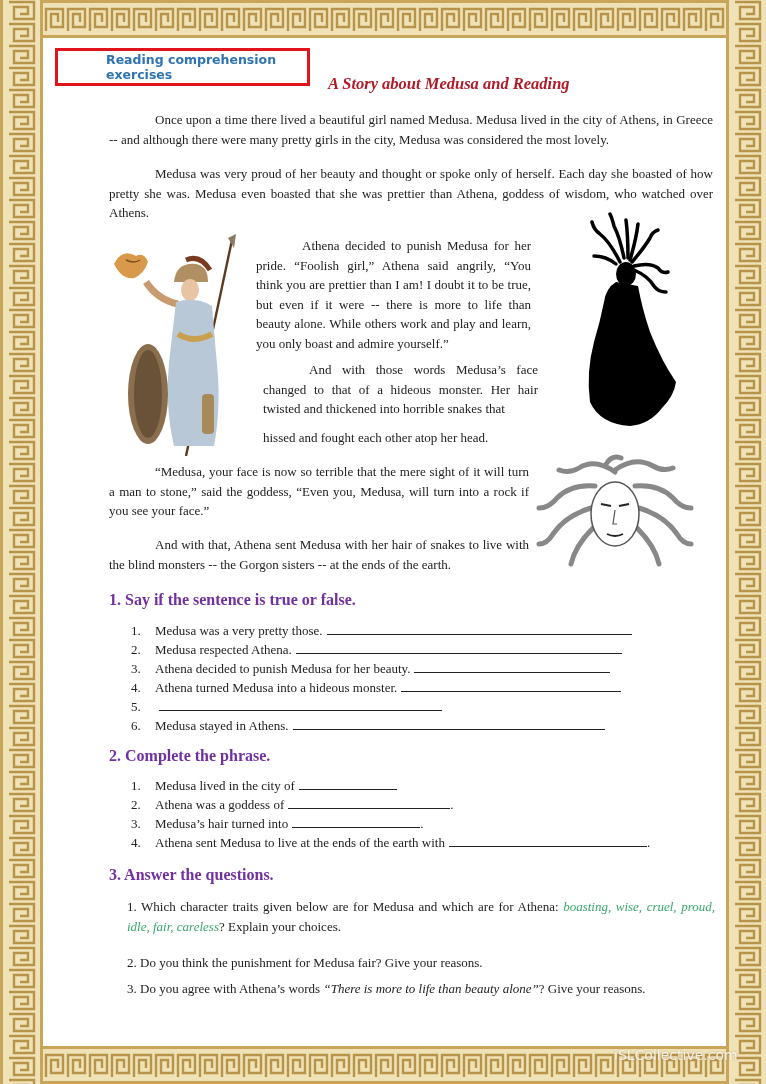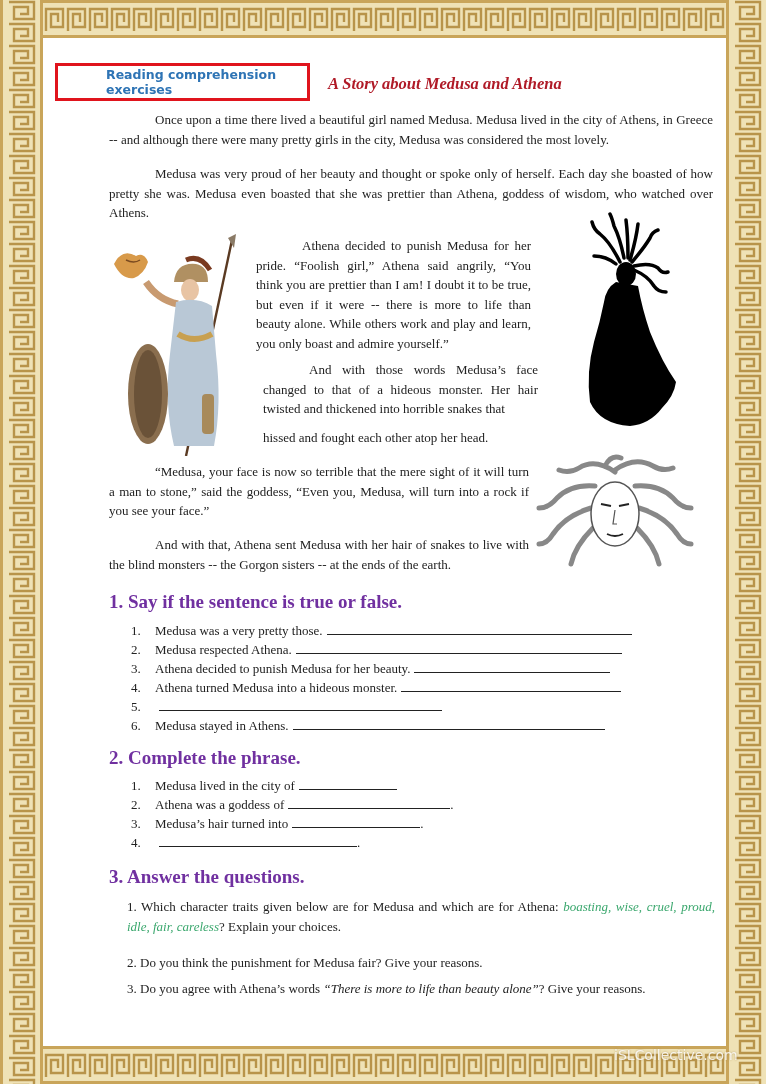--- a/index.html
+++ b/index.html
@@ -10,21 +10,21 @@
   .border { position: absolute; background-color: #e9d9a6; }
   .border.top    { left: 0; top: 0; width: 766px; height: 38px; }
   .border.bottom { left: 0; top: 1046px; width: 766px; height: 38px; }
   .border.left   { left: 0; top: 0; width: 43px; height: 1084px; }
   .border.right  { left: 726px; top: 0; width: 40px; height: 1084px; }
   .border svg { display: block; width: 100%; height: 100%; }
 
   .page { position: absolute; left: 43px; top: 38px; width: 683px; height: 1008px; background: #fff; }
 
   .header-box {
-    position: absolute; left: 55px; top: 63px; width: 255px; height: 38px;
+    position: absolute; left: 55px; top: 48px; width: 255px; height: 38px;
     border: 3px solid #e0141d; background: #fff;
     display: flex; align-items: center; justify-content: center;
     font-family: "DejaVu Sans", "Liberation Sans", sans-serif; font-weight: bold;
     font-size: 12.5px; color: #2e74b5; padding-left: 48px;
   }
   .story-title {
     position: absolute; left: 328px; top: 74px;
     font-family: "Liberation Serif", serif; font-style: italic; font-weight: bold;
     font-size: 16.5px; color: #b01a27;
   }
@@ -39,21 +39,21 @@
   .p5 { left: 263px; top: 428px; width: 275px; }
   .p6 { left: 109px; top: 462px; width: 420px; }
   .p7 { left: 109px; top: 535px; width: 420px; }
 
   .img { position: absolute; }
   .img-athena { left: 104px; top: 234px; width: 150px; height: 222px; }
   .img-silhouette { left: 570px; top: 212px; width: 110px; height: 218px; }
   .img-medusa-head { left: 535px; top: 452px; width: 160px; height: 125px; }
 
   .section-title {
-    position: absolute; left: 109px; font-weight: bold; font-size: 19px; color: #7030a0;
+    position: absolute; left: 109px; font-weight: bold; font-size: 16px; color: #7030a0;
   }
   .list { position: absolute; left: 131px; font-size: 13px; line-height: 19px; }
   .list .row { display: flex; white-space: nowrap; }
   .list .num { width: 24px; }
   .list .blank { display: inline-block; border-bottom: 1px solid #222; height: 14px; margin-left: 4px; }
 
   .q { position: absolute; left: 127px; width: 588px; font-size: 13px; line-height: 20px; text-align: justify; }
   .green { color: #3aa76d; font-style: italic; }
   .ital { font-style: italic; }
 
@@ -100,21 +100,21 @@
 </div>
 <div class="border right">
   <svg>
       <rect width="100%" height="100%" fill="url(#meander-v)"></rect>
     </svg>
 </div>
 
 <div class="page"></div>
 
 <div class="header-box">Reading comprehension exercises</div>
-<div class="story-title">A Story about Medusa and Athena</div>
+<div class="story-title">A Story about Medusa and Reading</div>
 
 <div class="p p1"><span class="indent"></span><span>Once upon a time there lived a beautiful girl named Medusa.  Medusa lived in the city of Athens, in Greece -- and although there were many pretty girls in the city, Medusa was considered the most lovely.</span></div>
 <div class="p p2"><span class="indent"></span><span>Medusa was very proud of her beauty and thought or spoke only of herself.  Each day she boasted of how pretty she was. Medusa even boasted that she was prettier than Athena, goddess of wisdom, who watched over Athens.</span></div>
 <div class="p p3"><span class="indent"></span><span>Athena decided to punish Medusa for her pride. “Foolish girl,” Athena said angrily, “You think you are prettier than I am! I doubt it to be true, but even if it were -- there is more to life than beauty alone.  While others work and play and learn, you only boast and admire yourself.”</span></div>
 <div class="p p4"><span class="indent"></span><span>And with those words Medusa’s face changed to that of a hideous monster.  Her hair twisted and thickened into horrible snakes that</span></div>
 <div class="p p5"><span>hissed and fought each other atop her head.</span></div>
 <div class="p p6"><span class="indent"></span><span>“Medusa, your face is now so terrible that the mere sight of it will turn a man to stone,” said the goddess, “Even you, Medusa, will turn into a rock if you see your face.”</span></div>
 <div class="p p7"><span class="indent"></span><span>And with that, Athena sent Medusa with her hair of snakes to live with the blind monsters -- the Gorgon sisters -- at the ends of the earth.</span></div>
 
 <div class="img img-athena" title="Athena warrior illustration with owl, spear and shield">
@@ -227,20 +227,21 @@
       <span>.</span>
     </div>
     <div class="row">
       <span class="num">3.</span>
       <span>Medusa’s hair turned into</span>
       <span class="blank" style="width: 128px;"></span>
       <span>.</span>
     </div>
     <div class="row">
       <span class="num">4.</span>
+      <span>Athena sent Medusa to live at the ends of the earth with</span>
       <span class="blank" style="width: 198px;"></span>
       <span>.</span>
     </div>
   </div>
 
 <div class="section-title" style="top:866px;">3. Answer the questions.</div>
 <div class="q" style="top:897px;">
   <span>1. Which character traits given below are for Medusa and which are for Athena: </span><span class="green">boasting, wise, cruel, proud, idle, fair, careless</span><span>? Explain your choices.</span>
 </div>
 <div class="q" style="top:947px;margin-top:6px;">

